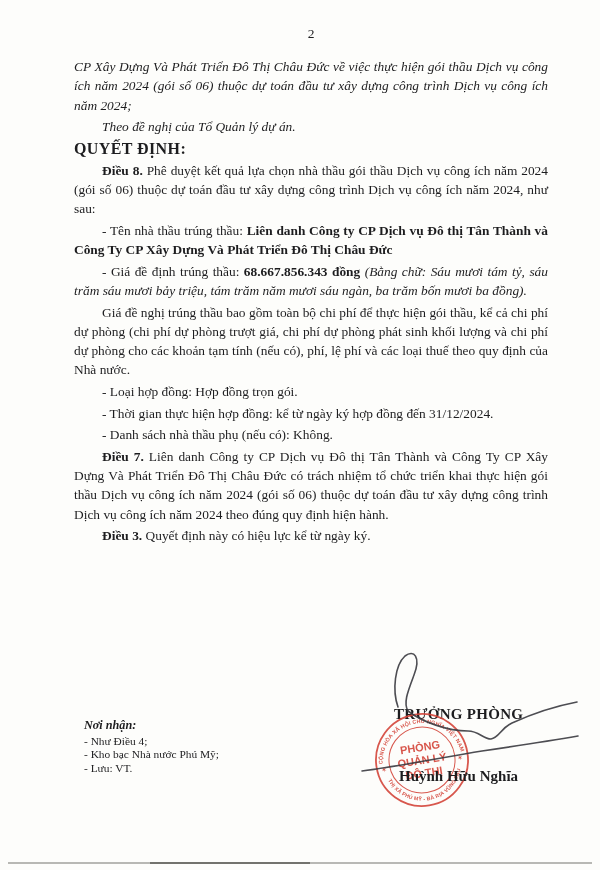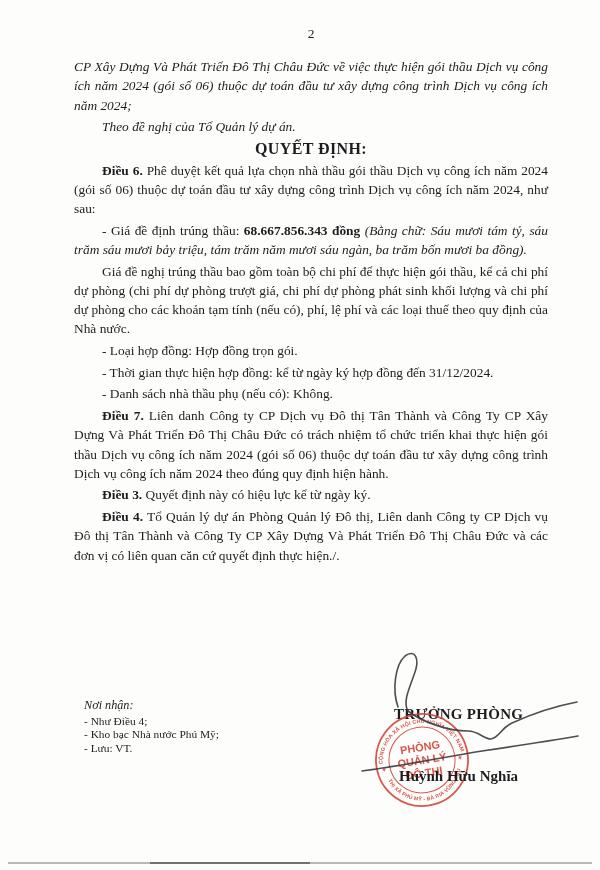--- a/index.html
+++ b/index.html
@@ -8,28 +8,28 @@
     background:#fdfdfb;overflow:hidden;
     font-family:"Liberation Serif","DejaVu Serif",serif;
     color:#1d1d1f;
   }
   .content{padding:24px 52px 0 74px;font-size:13.4px;line-height:19.2px;text-align:justify;}
   .page-num{text-align:center;font-size:13.5px;margin-bottom:14px;}
   .content p{margin:0 0 2.5px 0;}
   .it{font-style:italic;}
   .ind{text-indent:28px;}
   .heading{
-    text-align:center;font-size:16px;font-weight:bold;letter-spacing:.4px;
+    text-align:left;font-size:16px;font-weight:bold;letter-spacing:.4px;
     margin:7px 0 6px 0;font-style:normal;text-indent:0;
   }
   .bolded{font-weight:bold;}
   .bottom-left{
     position:absolute;left:84px;top:699px;font-size:11.4px;line-height:13.5px;
   }
-  .rec-title{font-weight:normal;font-style:italic;font-size:12.2px;margin-bottom:2px;}
+  .rec-title{font-weight:bold;font-style:italic;font-size:12.2px;margin-bottom:2px;margin-top:20px;}
   .sig-title{
     position:absolute;left:394px;top:706px;font-size:15px;font-weight:bold;
     letter-spacing:.3px;white-space:nowrap;
   }
   .sig-name{
     position:absolute;left:399px;top:768px;font-size:15px;font-weight:bold;
     white-space:nowrap;z-index:5;
   }
   .stamp{position:absolute;left:362px;top:700px;z-index:3;opacity:.9;}
   .ink{position:absolute;left:0;top:0;z-index:6;pointer-events:none;}
@@ -48,36 +48,36 @@
 <div class="page">
 
   <div class="content">
     <div class="page-num">2</div>
 
     <p class="it">CP Xây Dựng Và Phát Triển Đô Thị Châu Đức về việc thực hiện gói thầu Dịch vụ công ích năm 2024 (gói số 06) thuộc dự toán đầu tư xây dựng công trình Dịch vụ công ích năm 2024;</p>
     <p class="it ind">Theo đề nghị của Tổ Quản lý dự án.</p>
 
     <p class="heading">QUYẾT ĐỊNH:</p>
 
-    <p class="ind"><span class="bolded">Điều 6.</span><span> Phê duyệt kết quả lựa chọn nhà thầu gói thầu Dịch vụ công ích năm 2024 (gói số 06) thuộc dự toán đầu tư xây dựng công trình Dịch vụ công ích năm 2024, như sau:</span></p>
+    <p class="ind"><span class="bolded">Điều 8.</span><span> Phê duyệt kết quả lựa chọn nhà thầu gói thầu Dịch vụ công ích năm 2024 (gói số 06) thuộc dự toán đầu tư xây dựng công trình Dịch vụ công ích năm 2024, như sau:</span></p>
 
+    <p class="ind"><span>- Tên nhà thầu trúng thầu: </span><span class="bolded">Liên danh Công ty CP Dịch vụ Đô thị Tân Thành và Công Ty CP Xây Dựng Và Phát Triển Đô Thị Châu Đức</span></p>
 
     <p class="ind"><span>- Giá đề định trúng thầu: </span><span class="bolded">68.667.856.343 đồng</span><span class="it"> (Bằng chữ: Sáu mươi tám tỷ, sáu trăm sáu mươi bảy triệu, tám trăm năm mươi sáu ngàn, ba trăm bốn mươi ba đồng).</span></p>
 
     <p class="ind">Giá đề nghị trúng thầu bao gồm toàn bộ chi phí để thực hiện gói thầu, kể cả chi phí dự phòng (chi phí dự phòng trượt giá, chi phí dự phòng phát sinh khối lượng và chi phí dự phòng cho các khoản tạm tính (nếu có), phí, lệ phí và các loại thuế theo quy định của Nhà nước.</p>
 
     <p class="ind">- Loại hợp đồng: Hợp đồng trọn gói.</p>
     <p class="ind">- Thời gian thực hiện hợp đồng: kể từ ngày ký hợp đồng đến 31/12/2024.</p>
     <p class="ind">- Danh sách nhà thầu phụ (nếu có): Không.</p>
 
     <p class="ind"><span class="bolded">Điều 7.</span><span> Liên danh Công ty CP Dịch vụ Đô thị Tân Thành và Công Ty CP Xây Dựng Và Phát Triển Đô Thị Châu Đức có trách nhiệm tổ chức triển khai thực hiện gói thầu Dịch vụ công ích năm 2024 (gói số 06) thuộc dự toán đầu tư xây dựng công trình Dịch vụ công ích năm 2024 theo đúng quy định hiện hành.</span></p>
 
     <p class="ind"><span class="bolded">Điều 3.</span><span> Quyết định này có hiệu lực kể từ ngày ký.</span></p>
 
-    <p class="ind"><span class="bolded">Điều 4.</span><span> Tổ Quản lý dự án Phòng Quản lý Đô thị, Liên danh Công ty CP Dịch vụ Đô thị Tân Thành và Công Ty CP Xây Dựng Và Phát Triển Đô Thị Châu Đức và các đơn vị có liên quan căn cứ quyết định thực hiện./.</span></p>
   </div>
 
   <div class="bottom-left">
     <div class="rec-title">Nơi nhận:</div>
     <div>- Như Điều 4;</div>
     <div>- Kho bạc Nhà nước Phú Mỹ;</div>
     <div>- Lưu: VT.</div>
   </div>
 
   <div class="sig-title">TRƯỞNG PHÒNG</div>

